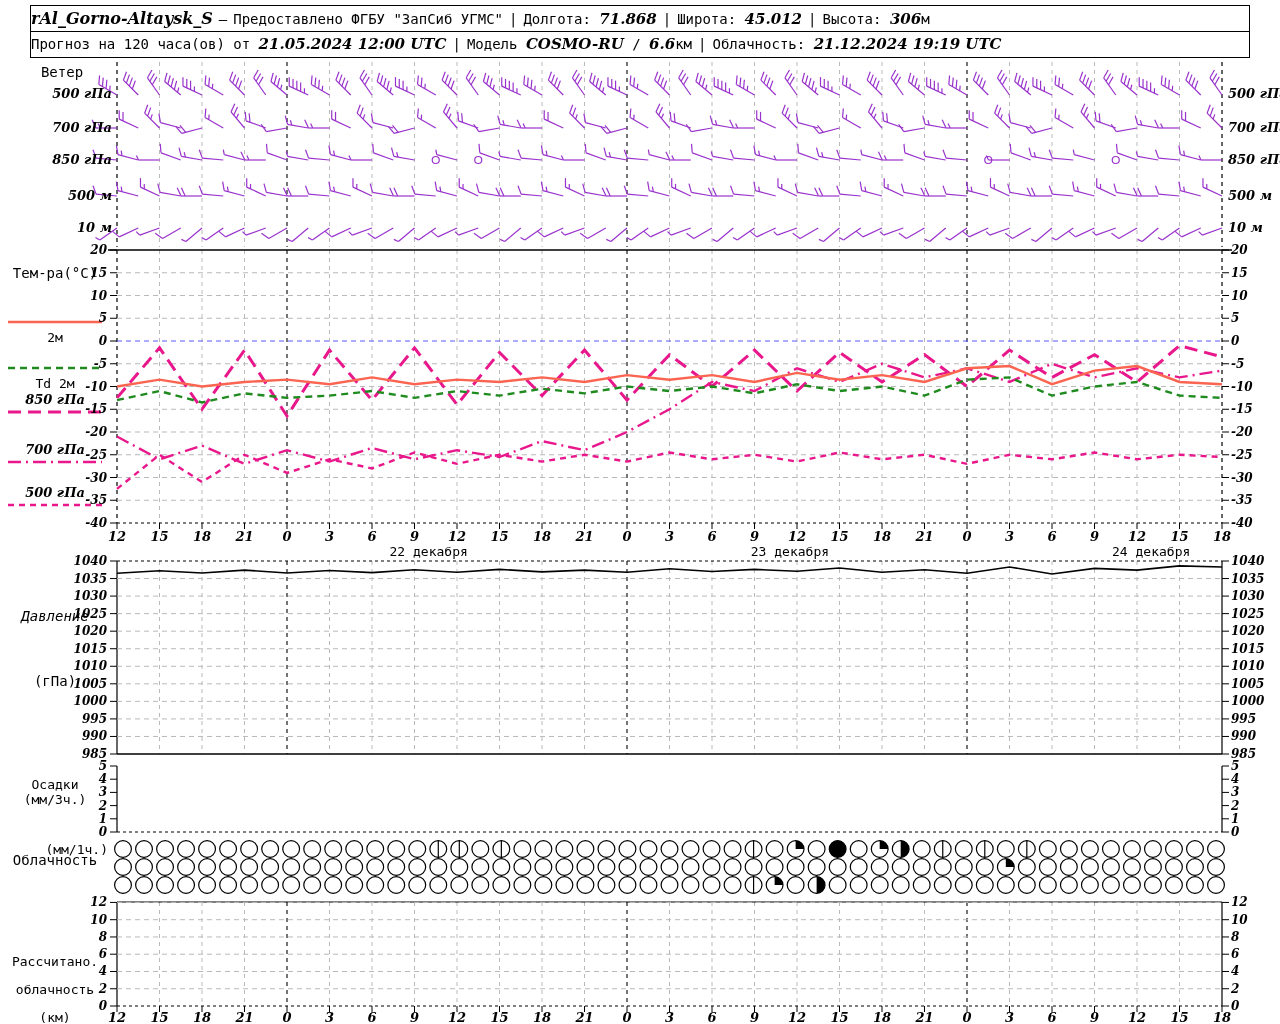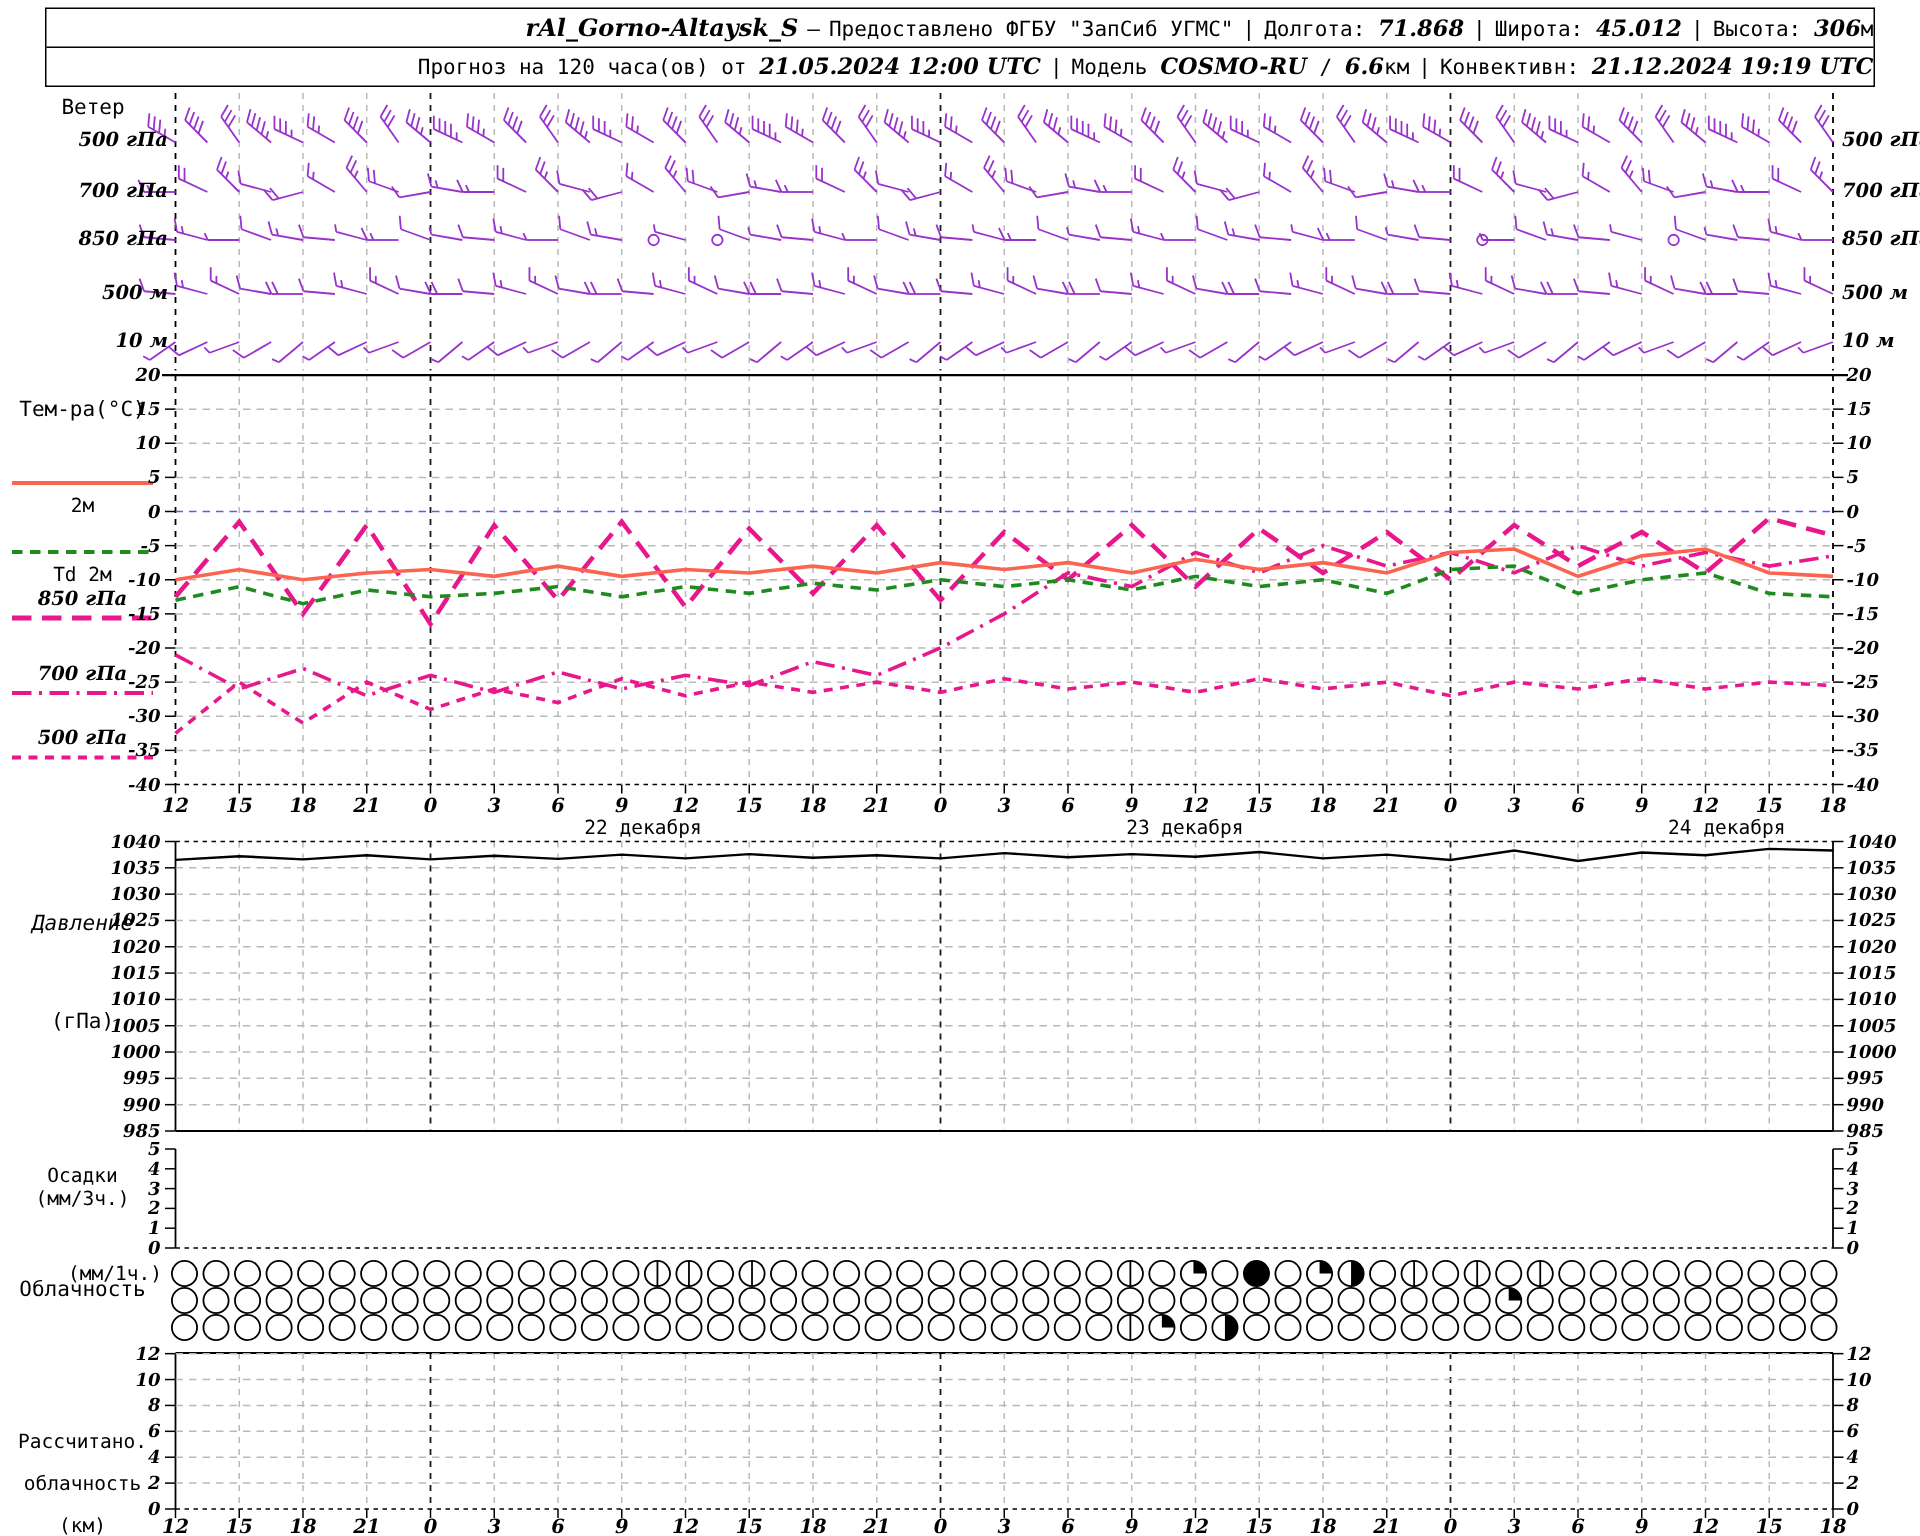--- a/index.html
+++ b/index.html
@@ -1,20 +1,20 @@
 <!DOCTYPE html>
 <html><head>
 <meta charset="utf-8">
 <style>
   html,body{margin:0;padding:0;background:#fff;}
   .app{position:relative;width:1280px;height:1024px;background:#fff;overflow:hidden;
        font-family:"DejaVu Sans Mono",monospace;color:#000;}
   svg{position:absolute;left:0;top:0;}
   .hdr{position:absolute;left:30px;top:5px;width:1218px;border:1px solid #000;background:#fff;}
-  .hdr-row{height:25px;line-height:25px;text-align:right;font-size:14px;white-space:nowrap;}
+  .hdr-row{height:25px;line-height:25px;text-align:left;font-size:14px;white-space:nowrap;}
   .hdr-row + .hdr-row{border-top:1px solid #000;}
   .st{font-family:"DejaVu Serif",serif;font-style:italic;font-weight:bold;font-size:16px;}
   .val{font-family:"DejaVu Serif",serif;font-style:italic;font-weight:bold;font-size:15px;}
   .sp{padding:0 6px;}
   .lbl{position:absolute;font-size:14px;white-space:nowrap;}
   .axl{position:absolute;width:100px;text-align:right;font-family:"DejaVu Serif",serif;
        font-style:italic;font-weight:bold;font-size:13px;white-space:nowrap;}
   .axr{position:absolute;width:80px;text-align:left;font-family:"DejaVu Serif",serif;
        font-style:italic;font-weight:bold;font-size:13px;white-space:nowrap;}
   .cen{position:absolute;left:2px;width:106px;text-align:center;white-space:nowrap;}
@@ -2253,21 +2253,21 @@
         <text x="1179.5" y="1022" text-anchor="middle" class="time">15</text>
         <text x="1222" y="1022" text-anchor="middle" class="time">18</text>
       </g>
     </svg>
 
   <div class="hdr">
     <div class="hdr-row">
       <span class="st">rAl_Gorno-Altaysk_S</span><span class="sp">—</span><span>Предоставлено ФГБУ "ЗапСиб УГМС"</span><span class="sp">|</span><span>Долгота:</span>&nbsp;<span class="val">71.868</span><span class="sp">|</span><span>Широта:</span>&nbsp;<span class="val">45.012</span><span class="sp">|</span><span>Высота:</span>&nbsp;<span class="val">306</span><span>м</span>
     </div>
     <div class="hdr-row">
-      <span>Прогноз на 120 часа(ов) от</span>&nbsp;<span class="val">21.05.2024 12:00 UTC</span><span class="sp">|</span><span>Модель</span>&nbsp;<span class="val">COSMO-RU</span>&nbsp;<span>/</span>&nbsp;<span class="val">6.6</span><span>км</span><span class="sp">|</span><span>Конвективн:</span>&nbsp;<span class="val">21.12.2024 19:19 UTC</span>
+      <span>Прогноз на 120 часа(ов) от</span>&nbsp;<span class="val">21.05.2024 12:00 UTC</span><span class="sp">|</span><span>Модель</span>&nbsp;<span class="val">COSMO-RU</span>&nbsp;<span>/</span>&nbsp;<span class="val">6.6</span><span>км</span><span class="sp">|</span><span>Облачность:</span>&nbsp;<span class="val">21.12.2024 19:19 UTC</span>
     </div>
   </div>
 
   <div class="lbl" style="left:12px;top:64px;width:100px;text-align:center;">Ветер</div>
   <div class="axl" style="left:12px;top:86px;">500 гПа</div>
   <div class="axl" style="left:12px;top:120px;">700 гПа</div>
   <div class="axl" style="left:12px;top:152px;">850 гПа</div>
   <div class="axl" style="left:12px;top:188px;">500 м</div>
   <div class="axl" style="left:12px;top:220px;">10 м</div>
   <div class="axr" style="left:1228px;top:86px;">500 гПа</div>

